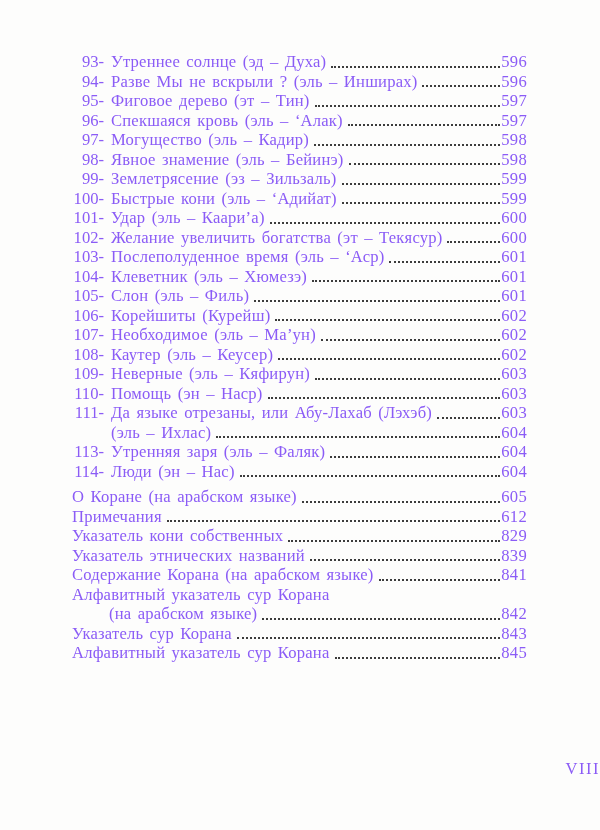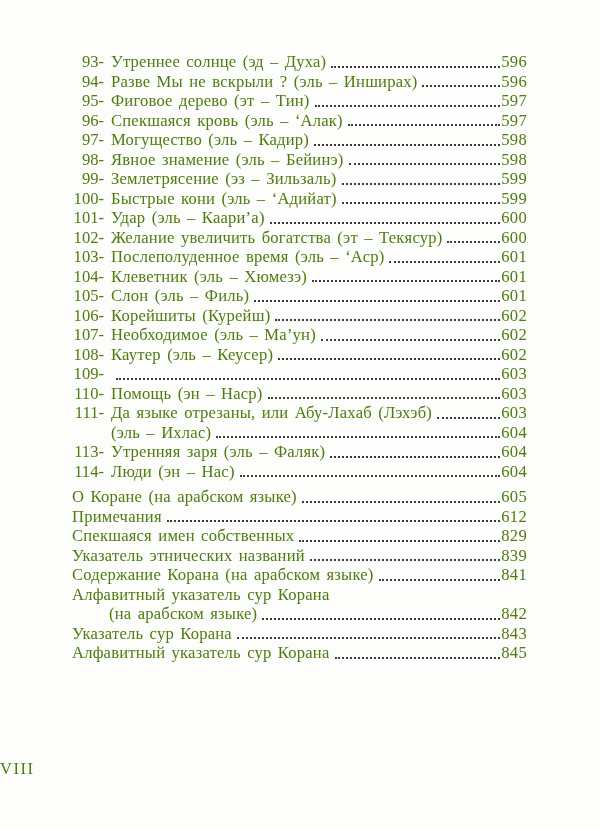--- a/index.html
+++ b/index.html
@@ -5,21 +5,21 @@
   html, body { margin: 0; padding: 0; }
   body {
     width: 600px; height: 830px;
     background: #ffffff;
   }
   .page {
     position: relative;
     width: 600px; height: 830px;
     background: #fdfdfc;
     font-family: "Liberation Serif", "DejaVu Serif", serif;
-    color: #4d7c0f;
+    color: #8b5cf6;
     overflow: hidden;
   }
   .content {
     position: absolute;
     top: 52px; left: 70px;
     width: 457px;
   }
   .row {
     display: flex;
     align-items: baseline;
@@ -44,21 +44,21 @@
     margin: 0 1px 4px 5px;
   }
   .pg { letter-spacing: 0.3px; }
   .extras { margin-top: 6px; }
   .extras .row { margin-left: 2px; }
   .extras .row.wrap .title { margin-left: 37px; }
   .page-footer {
     position: absolute;
     top: 759px; left: 0;
     width: 600px;
-    text-align: left;
+    text-align: right;
     font-size: 16.5px;
     letter-spacing: 1.5px;
   }
 </style>
 </head>
 <body>
 
 <div class="page">
   <main class="content">
     <section id="toc-entries">
@@ -153,20 +153,21 @@
           <span class="pg">602</span>
         </div>
         <div class="row">
           <span class="num">108-</span>
           <span class="title">Каутер (эль – Кеусер)</span>
           <span class="leader"></span>
           <span class="pg">602</span>
         </div>
         <div class="row">
           <span class="num">109-</span>
+          <span class="title">Неверные (эль – Кяфирун)</span>
           <span class="leader"></span>
           <span class="pg">603</span>
         </div>
         <div class="row">
           <span class="num">110-</span>
           <span class="title">Помощь (эн – Наср)</span>
           <span class="leader"></span>
           <span class="pg">603</span>
         </div>
         <div class="row">
@@ -199,21 +200,21 @@
           <span class="title">О Коране (на арабском языке)</span>
           <span class="leader"></span>
           <span class="pg">605</span>
         </div>
         <div class="row">
           <span class="title">Примечания</span>
           <span class="leader"></span>
           <span class="pg">612</span>
         </div>
         <div class="row">
-          <span class="title">Спекшаяся имен собственных</span>
+          <span class="title">Указатель кони собственных</span>
           <span class="leader"></span>
           <span class="pg">829</span>
         </div>
         <div class="row">
           <span class="title">Указатель этнических названий</span>
           <span class="leader"></span>
           <span class="pg">839</span>
         </div>
         <div class="row">
           <span class="title">Содержание Корана (на арабском языке)</span>

